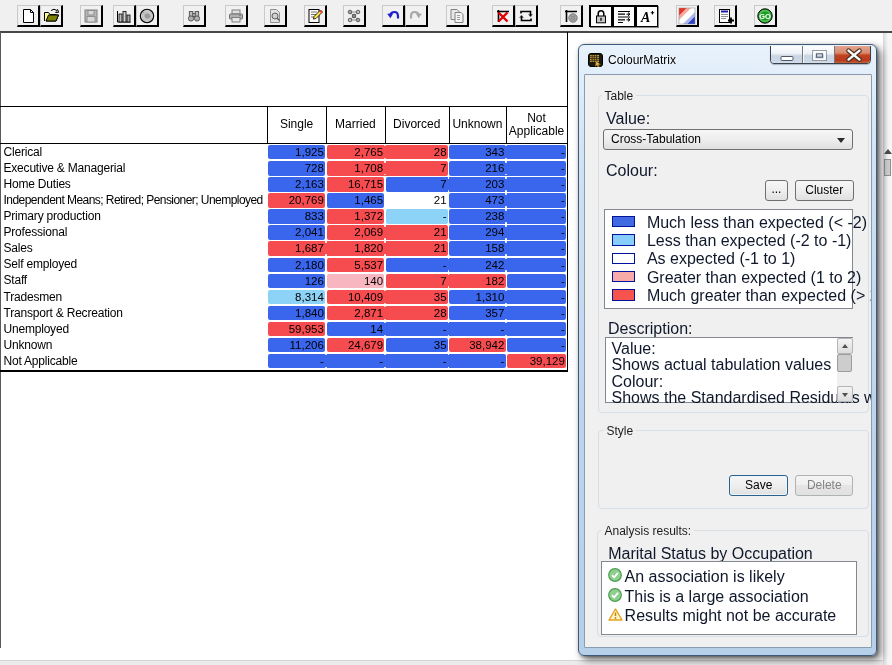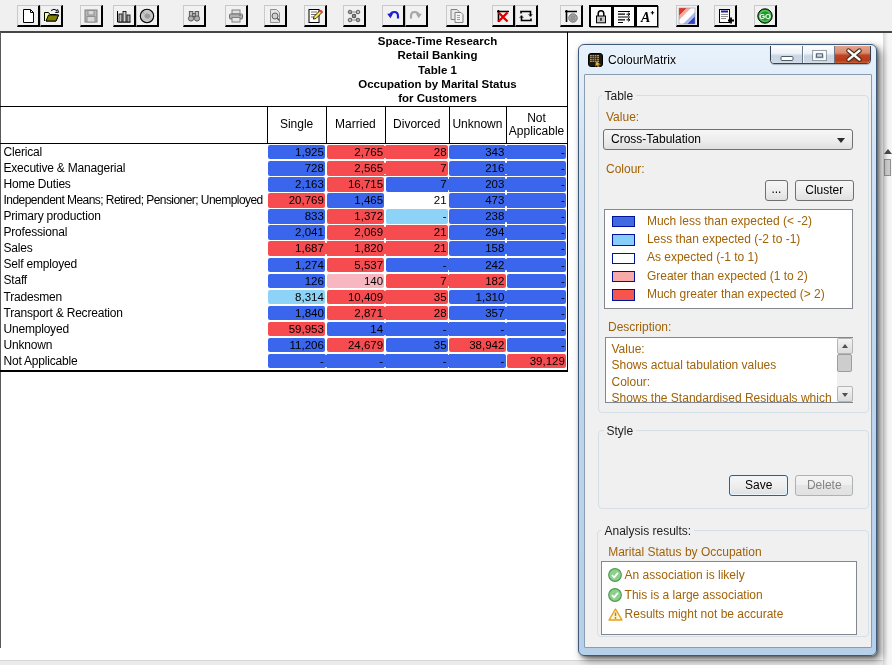--- a/index.html
+++ b/index.html
@@ -14,21 +14,21 @@
 .tbtn svg { position:absolute; left:1px; top:1px; }
 .tchk { position:absolute; top:5px; width:23px; height:22px; background:#fdfdfd;
   border:2px solid #000; border-right-width:1px; border-bottom-width:1px;
   box-shadow:1px 1px 0 #888; }
 .tchk svg { position:absolute; left:1px; top:1px; }
 
 .cellnum { position:absolute; font-size:11.5px; color:#000; text-align:right; }
 .rowlab  { position:absolute; font-size:12px; color:#000; white-space:nowrap; }
 
 .grouplab { position:absolute; font-size:12px; color:#1c1c1c; background:#f0f0f0; padding:0 3px; white-space:nowrap;}
-.dlglab { position:absolute; font-size:12px; color:#a16207; white-space:nowrap; }
+.dlglab { position:absolute; font-size:16px; color:#0f172a; white-space:nowrap; }
 .groupbox { position:absolute; border:1px solid #d5dfe5; border-radius:4px; }
 .combo { position:absolute; height:21px; border:1px solid #707070; border-radius:3px;
   background:linear-gradient(#f6f6f6,#ededed 55%,#e0e0e0);
   font-size:12px; color:#000; line-height:19px; padding-left:7px; }
 .combo .arr { position:absolute; right:7px; top:8px; width:0; height:0;
   border-left:4px solid transparent; border-right:4px solid transparent; border-top:5px solid #2c2c2c; }
 .btn7 { position:absolute; border:1px solid #707070; border-radius:3px;
   background:linear-gradient(#f6f6f6,#ededed 55%,#e0e0e0);
   font-size:12px; color:#000; text-align:center; }
 .btn7.dis { border-color:#adb2b5; color:#838383;
@@ -197,21 +197,20 @@
         <svg width="18" height="18" viewBox="0 0 18 18">
           <circle cx="9" cy="9" r="7.2" fill="#1aa021" stroke="#000"></circle>
           <circle cx="9" cy="9" r="5.4" fill="none" stroke="#66c46c" stroke-width="1.2"></circle>
           <text x="9" y="11.8" font-size="7.5" font-weight="bold" fill="#fff" text-anchor="middle">GO</text>
         </svg>
       </div>
 </div>
 <div class="abs" style="left:0;top:31px;width:892px;height:1.5px;background:#474747"></div>
 <div class="abs" style="left:0;top:32px;width:1px;height:616px;background:#5a5a5a"></div>
 <div class="abs" style="left:0;top:659.5px;width:892px;height:5.5px;background:#ebebeb;border-top:1px solid #d5d5d5"></div>
-<div class="abs" style="left:0px;top:34.4px;width:875px;text-align:center;font-size:11.5px;font-weight:bold;line-height:14.1px;color:#000">Space-Time Research<br>Retail Banking<br>Table 1<br>Occupation by Marital Status<br>for Customers</div>
 <div class="abs" style="left:0;top:106px;width:567.8px;height:1px;background:#000"></div>
 <div class="abs" style="left:0;top:143.3px;width:567.8px;height:1.2px;background:#000"></div>
 <div class="abs" style="left:0;top:369.6px;width:567.8px;height:2px;background:#000"></div>
 <div class="abs" style="left:566.8px;top:32px;width:1px;height:339px;background:#000"></div>
 <div class="abs" style="left:267.4px;top:107px;width:1px;height:36.3px;background:#000"></div>
 <div class="abs" style="left:267.4px;top:107px;width:58.400000000000034px;height:36.3px;font-size:12px;color:#000;text-align:center;display:flex;align-items:center;justify-content:center;line-height:13.5px">Single</div>
 <div class="abs" style="left:325.8px;top:107px;width:1px;height:36.3px;background:#000"></div>
 <div class="abs" style="left:325.8px;top:107px;width:59.19999999999999px;height:36.3px;font-size:12px;color:#000;text-align:center;display:flex;align-items:center;justify-content:center;line-height:13.5px">Married</div>
 <div class="abs" style="left:385.0px;top:107px;width:1px;height:36.3px;background:#000"></div>
 <div class="abs" style="left:385.0px;top:107px;width:63.5px;height:36.3px;font-size:12px;color:#000;text-align:center;display:flex;align-items:center;justify-content:center;line-height:13.5px">Divorced</div>
@@ -234,21 +233,21 @@
 <div class="cellnum" style="left:506.3px;top:144.9px;width:58.6px;line-height:14.5px">-</div>
 <div class="rowlab" style="left:3.5px;top:161.9px;line-height:13.8px;letter-spacing:-0.2px">Executive &amp; Managerial</div>
 <div class="abs" style="left:268.1px;top:161.0px;width:57.0px;height:14.5px;background:#3a66ed;border-radius:2px"></div>
 <div class="abs" style="left:326.5px;top:161.0px;width:121.3px;height:14.5px;background:#f64c50;border-radius:2px"></div>
 <div class="abs" style="left:384.1px;top:161.0px;width:1.8px;height:1.6px;background:#fff;border-radius:0 0 2px 2px"></div>
 <div class="abs" style="left:384.1px;top:173.9px;width:1.8px;height:1.6px;background:#fff;border-radius:2px 2px 0 0"></div>
 <div class="abs" style="left:449.2px;top:161.0px;width:116.9px;height:14.5px;background:#3a66ed;border-radius:2px"></div>
 <div class="abs" style="left:505.4px;top:161.0px;width:1.8px;height:1.6px;background:#fff;border-radius:0 0 2px 2px"></div>
 <div class="abs" style="left:505.4px;top:173.9px;width:1.8px;height:1.6px;background:#fff;border-radius:2px 2px 0 0"></div>
 <div class="cellnum" style="left:267.4px;top:161.0px;width:56.5px;line-height:14.5px">728</div>
-<div class="cellnum" style="left:325.8px;top:161.0px;width:57.3px;line-height:14.5px">2,565</div>
+<div class="cellnum" style="left:325.8px;top:161.0px;width:57.3px;line-height:14.5px">1,708</div>
 <div class="cellnum" style="left:385.0px;top:161.0px;width:61.6px;line-height:14.5px">7</div>
 <div class="cellnum" style="left:448.5px;top:161.0px;width:55.9px;line-height:14.5px">216</div>
 <div class="cellnum" style="left:506.3px;top:161.0px;width:58.6px;line-height:14.5px">-</div>
 <div class="rowlab" style="left:3.5px;top:178.0px;line-height:13.8px;letter-spacing:-0.2px">Home Duties</div>
 <div class="abs" style="left:268.1px;top:177.1px;width:57.0px;height:14.5px;background:#3a66ed;border-radius:2px"></div>
 <div class="abs" style="left:326.5px;top:177.1px;width:57.8px;height:14.5px;background:#f64c50;border-radius:2px"></div>
 <div class="abs" style="left:385.7px;top:177.1px;width:180.4px;height:14.5px;background:#3a66ed;border-radius:2px"></div>
 <div class="abs" style="left:447.6px;top:177.1px;width:1.8px;height:1.6px;background:#fff;border-radius:0 0 2px 2px"></div>
 <div class="abs" style="left:447.6px;top:190.0px;width:1.8px;height:1.6px;background:#fff;border-radius:2px 2px 0 0"></div>
 <div class="abs" style="left:505.4px;top:177.1px;width:1.8px;height:1.6px;background:#fff;border-radius:0 0 2px 2px"></div>
@@ -310,21 +309,21 @@
 <div class="cellnum" style="left:448.5px;top:241.4px;width:55.9px;line-height:14.5px">158</div>
 <div class="cellnum" style="left:506.3px;top:241.4px;width:58.6px;line-height:14.5px">-</div>
 <div class="rowlab" style="left:3.5px;top:258.4px;line-height:13.8px;letter-spacing:-0.2px">Self employed</div>
 <div class="abs" style="left:268.1px;top:257.5px;width:57.0px;height:14.5px;background:#3a66ed;border-radius:2px"></div>
 <div class="abs" style="left:326.5px;top:257.5px;width:57.8px;height:14.5px;background:#f64c50;border-radius:2px"></div>
 <div class="abs" style="left:385.7px;top:257.5px;width:180.4px;height:14.5px;background:#3a66ed;border-radius:2px"></div>
 <div class="abs" style="left:447.6px;top:257.5px;width:1.8px;height:1.6px;background:#fff;border-radius:0 0 2px 2px"></div>
 <div class="abs" style="left:447.6px;top:270.4px;width:1.8px;height:1.6px;background:#fff;border-radius:2px 2px 0 0"></div>
 <div class="abs" style="left:505.4px;top:257.5px;width:1.8px;height:1.6px;background:#fff;border-radius:0 0 2px 2px"></div>
 <div class="abs" style="left:505.4px;top:270.4px;width:1.8px;height:1.6px;background:#fff;border-radius:2px 2px 0 0"></div>
-<div class="cellnum" style="left:267.4px;top:257.5px;width:56.5px;line-height:14.5px">1,274</div>
+<div class="cellnum" style="left:267.4px;top:257.5px;width:56.5px;line-height:14.5px">2,180</div>
 <div class="cellnum" style="left:325.8px;top:257.5px;width:57.3px;line-height:14.5px">5,537</div>
 <div class="cellnum" style="left:385.0px;top:257.5px;width:61.6px;line-height:14.5px">-</div>
 <div class="cellnum" style="left:448.5px;top:257.5px;width:55.9px;line-height:14.5px">242</div>
 <div class="cellnum" style="left:506.3px;top:257.5px;width:58.6px;line-height:14.5px">-</div>
 <div class="rowlab" style="left:3.5px;top:274.4px;line-height:13.8px;letter-spacing:-0.2px">Staff</div>
 <div class="abs" style="left:268.1px;top:273.5px;width:57.0px;height:14.5px;background:#3a66ed;border-radius:2px"></div>
 <div class="abs" style="left:326.5px;top:273.5px;width:57.8px;height:14.5px;background:#f8b6c0;border-radius:2px"></div>
 <div class="abs" style="left:385.7px;top:273.5px;width:119.9px;height:14.5px;background:#f64c50;border-radius:2px"></div>
 <div class="abs" style="left:447.6px;top:273.5px;width:1.8px;height:1.6px;background:#fff;border-radius:0 0 2px 2px"></div>
 <div class="abs" style="left:447.6px;top:286.4px;width:1.8px;height:1.6px;background:#fff;border-radius:2px 2px 0 0"></div>

